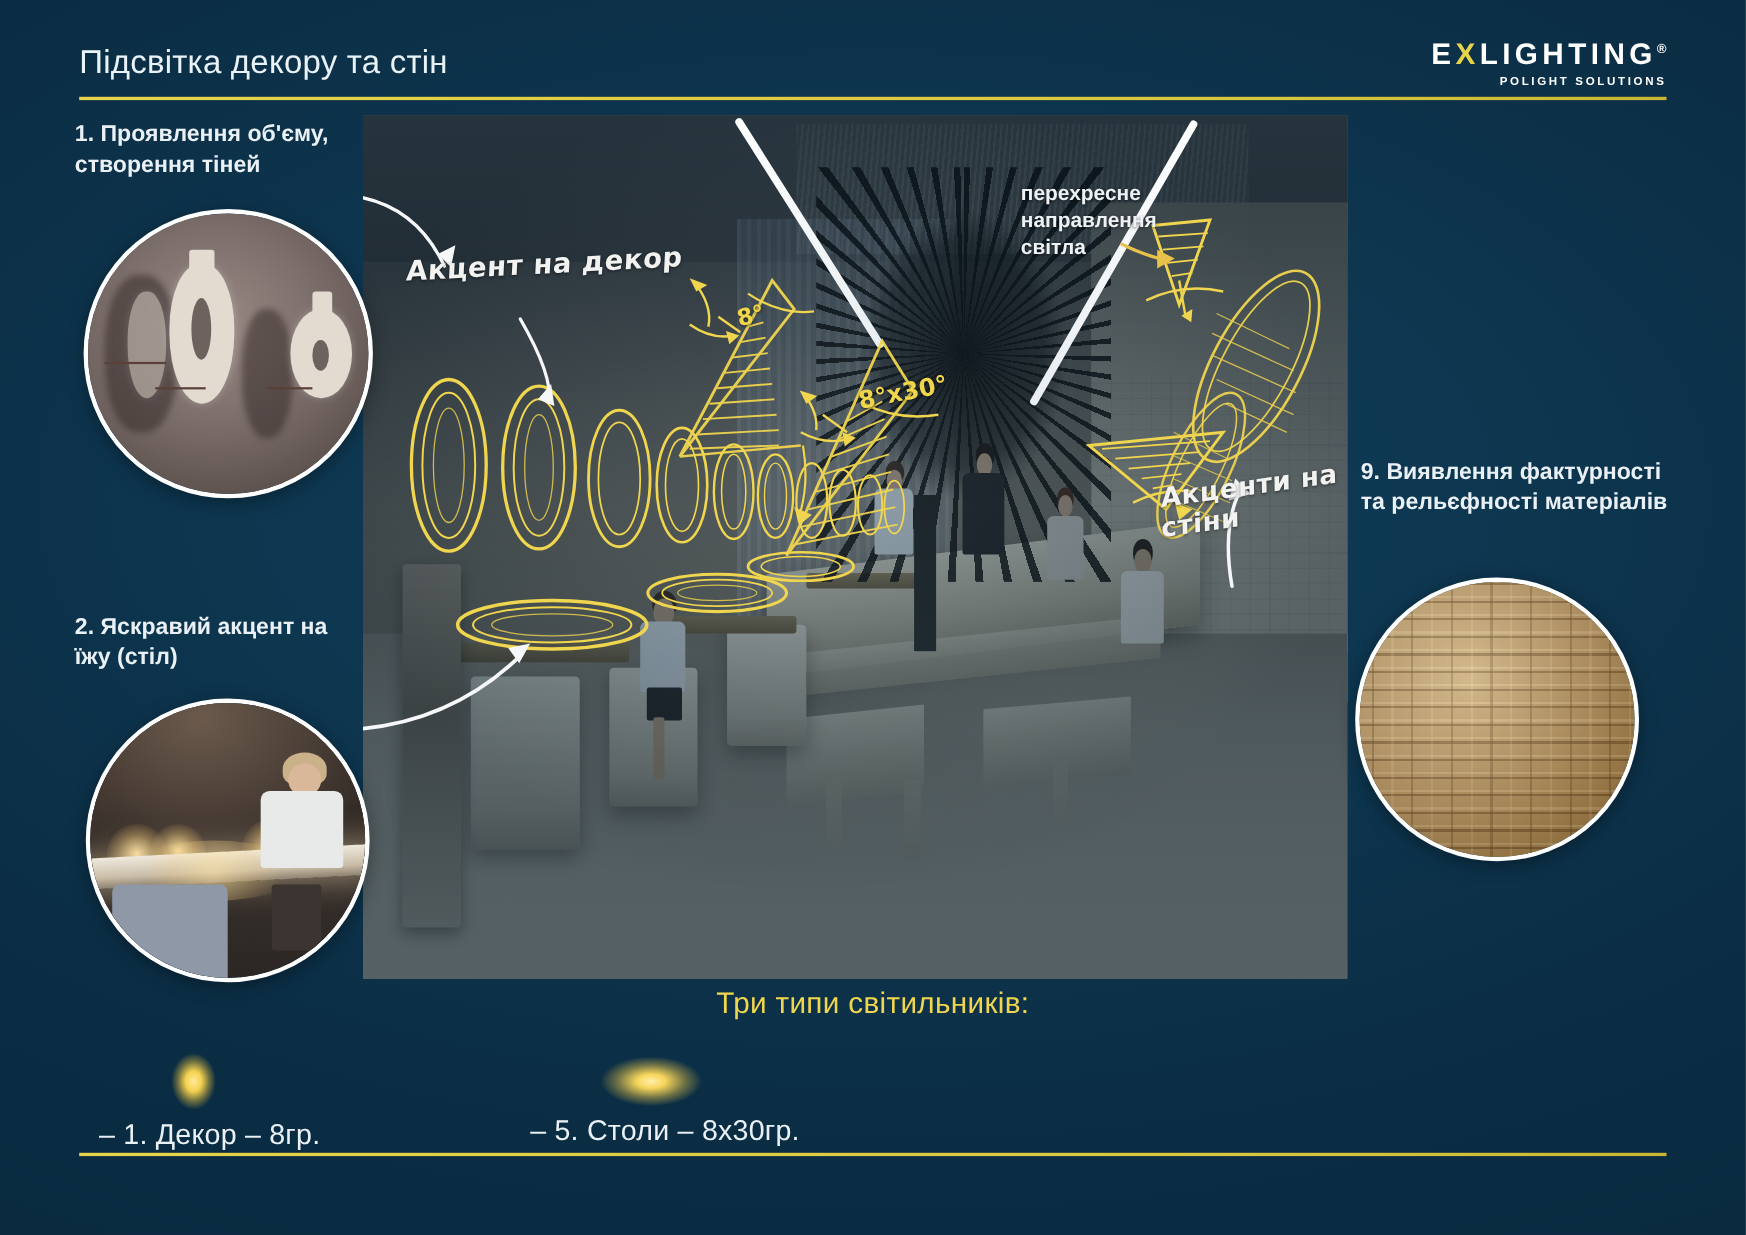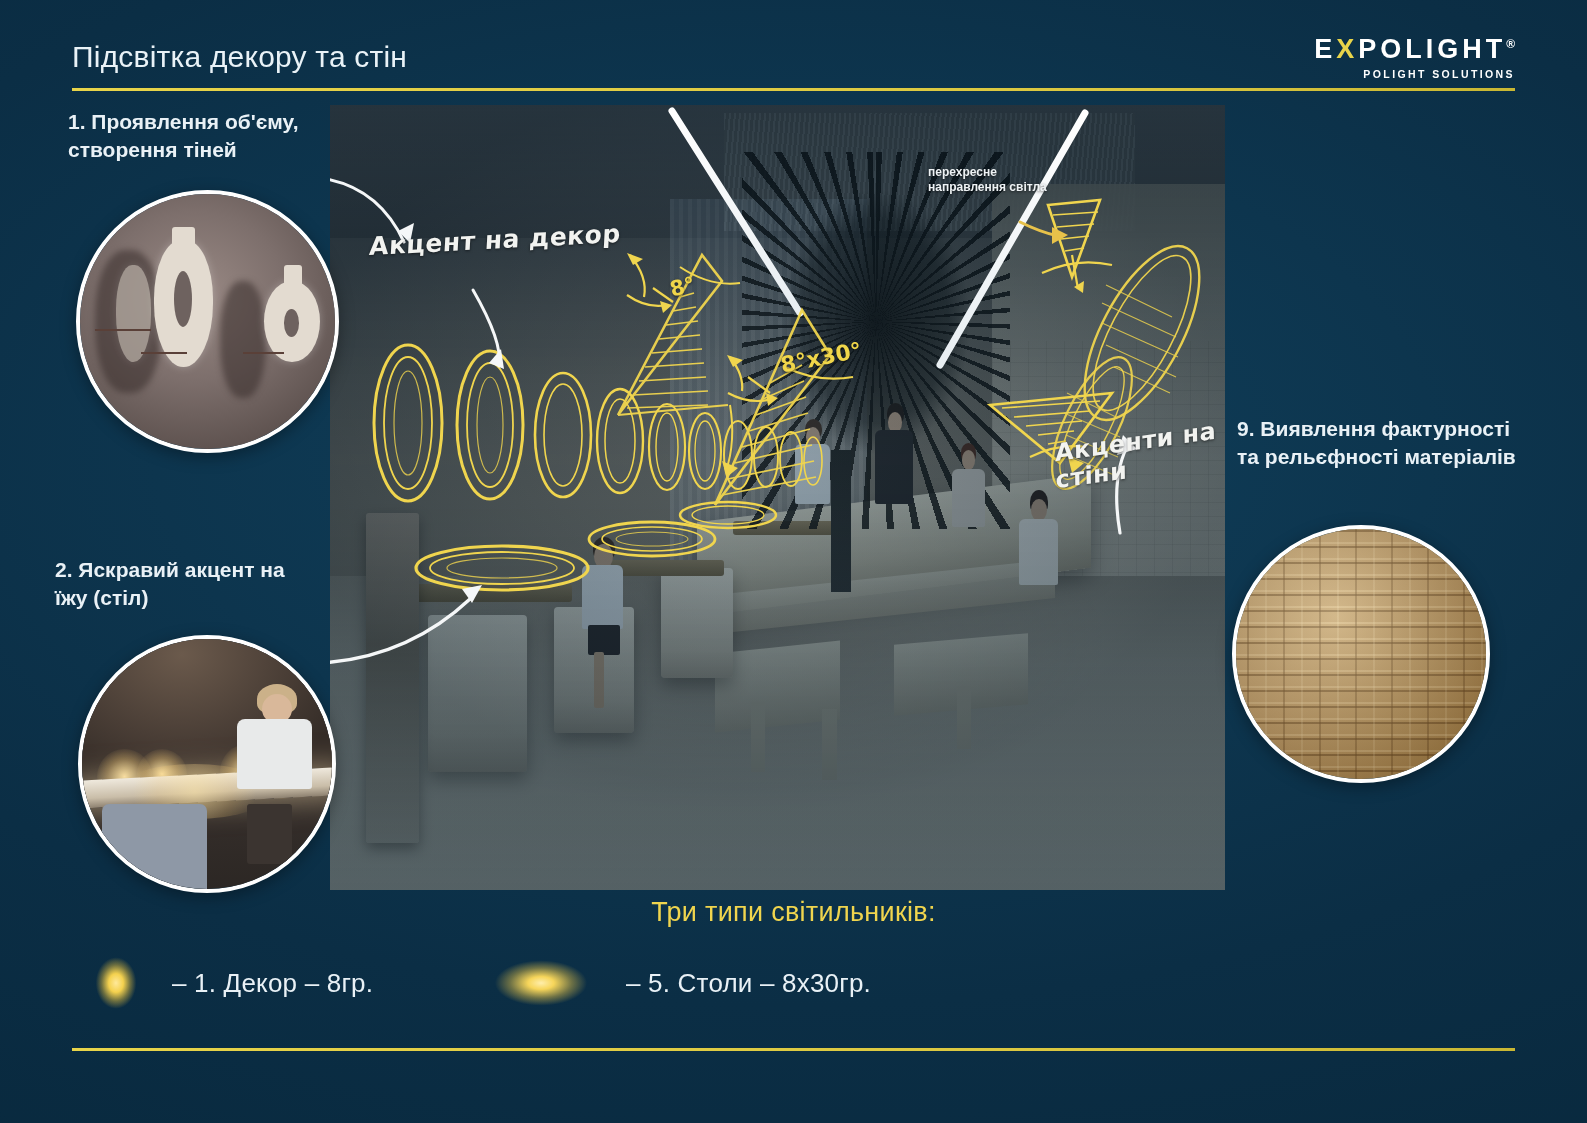--- a/index.html
+++ b/index.html
@@ -177,21 +177,21 @@
     font-weight:bold;
     text-shadow:0 1px 3px rgba(0,0,0,.55);
     letter-spacing:.5px;
     line-height:1.12;
     transform-origin:left top;
   }
   #hand-decor{left:40px;top:128px;font-size:25px;transform:rotate(-3deg) skewX(-6deg);}
   #hand-walls{left:725px;top:335px;font-size:24px;transform:rotate(-8deg) skewX(-7deg);}
   .note-cross{
     position:absolute;left:598px;top:60px;width:120px;
-    color:#eef2f4;font-size:12px;line-height:1.28;font-weight:bold;
+    color:#eef2f4;font-size:19px;line-height:1.28;font-weight:bold;
     text-shadow:0 1px 3px rgba(0,0,0,.6);
   }
   .ang{
     position:absolute;color:#f0d64a;font-family:"DejaVu Sans",sans-serif;
     font-weight:bold;text-shadow:0 1px 3px rgba(0,0,0,.6);
   }
   #ang-8{left:340px;top:170px;font-size:21px;transform:rotate(-14deg);}
   #ang-830{left:450px;top:240px;font-size:22px;transform:rotate(-11deg);}
 
   
@@ -262,32 +262,32 @@
   .relief-shade{
     position:absolute;inset:0;
     background:radial-gradient(70% 70% at 40% 35%, rgba(255,240,205,.30), rgba(90,60,25,.35) 95%);
   }
 
   
   .caption{
     position:absolute;color:#e9f1f6;font-size:21px;line-height:1.32;font-weight:700;
   }
   #cap-1{left:68px;top:108px;width:260px;}
-  #cap-2{left:55px;top:556px;width:260px;}
+  #cap-2{left:68px;top:556px;width:260px;}
   #cap-3{left:1237px;top:415px;width:290px;}
 
   
   .types-title{
     position:absolute;left:0;right:0;top:897px;text-align:center;
     color:#f0d54e;font-size:27px;font-weight:normal;letter-spacing:.3px;
   }
   .legend{
     position:absolute;left:72px;top:948px;width:1443px;height:78px;
   }
-  .leg-item{position:absolute;display:flex;align-items:center;gap:0;}
+  .leg-item{position:absolute;display:flex;align-items:center;gap:0;flex-direction:column;}
   .leg-label{
     color:#e9f1f6;font-size:26px;white-space:nowrap;letter-spacing:.2px;
   }
   .spot{
     position:relative;display:inline-block;
   }
   .spot-1{
     width:52px;height:66px;
     background:radial-gradient(50% 50% at 50% 50%, #ffe99a 0%, #f4d14e 28%, rgba(228,190,60,.45) 55%, rgba(200,165,50,0) 78%);
     border-radius:50%;
@@ -311,21 +311,21 @@
 </style>
 </head>
 <body>
 
 <div class="slide">
 
   <div class="title">Підсвітка декору та стін</div>
   <div class="rule-top"></div>
 
   <div class="logo">
-    <div class="logo-main"><span>E</span><span class="xaccent">X</span><span>POLIGHT</span><span class="logo-reg">®</span></div>
+    <div class="logo-main"><span>E</span><span class="xaccent">X</span><span>LIGHTING</span><span class="logo-reg">®</span></div>
     <div class="logo-sub">POLIGHT SOLUTIONS</div>
   </div>
 
   <div class="render">
 
     <div class="photo">
       <div class="room-wall"></div>
       <div class="room-ceiling"></div>
       <div class="ceil-tex"></div>
       <div class="back-wall-right"></div>

